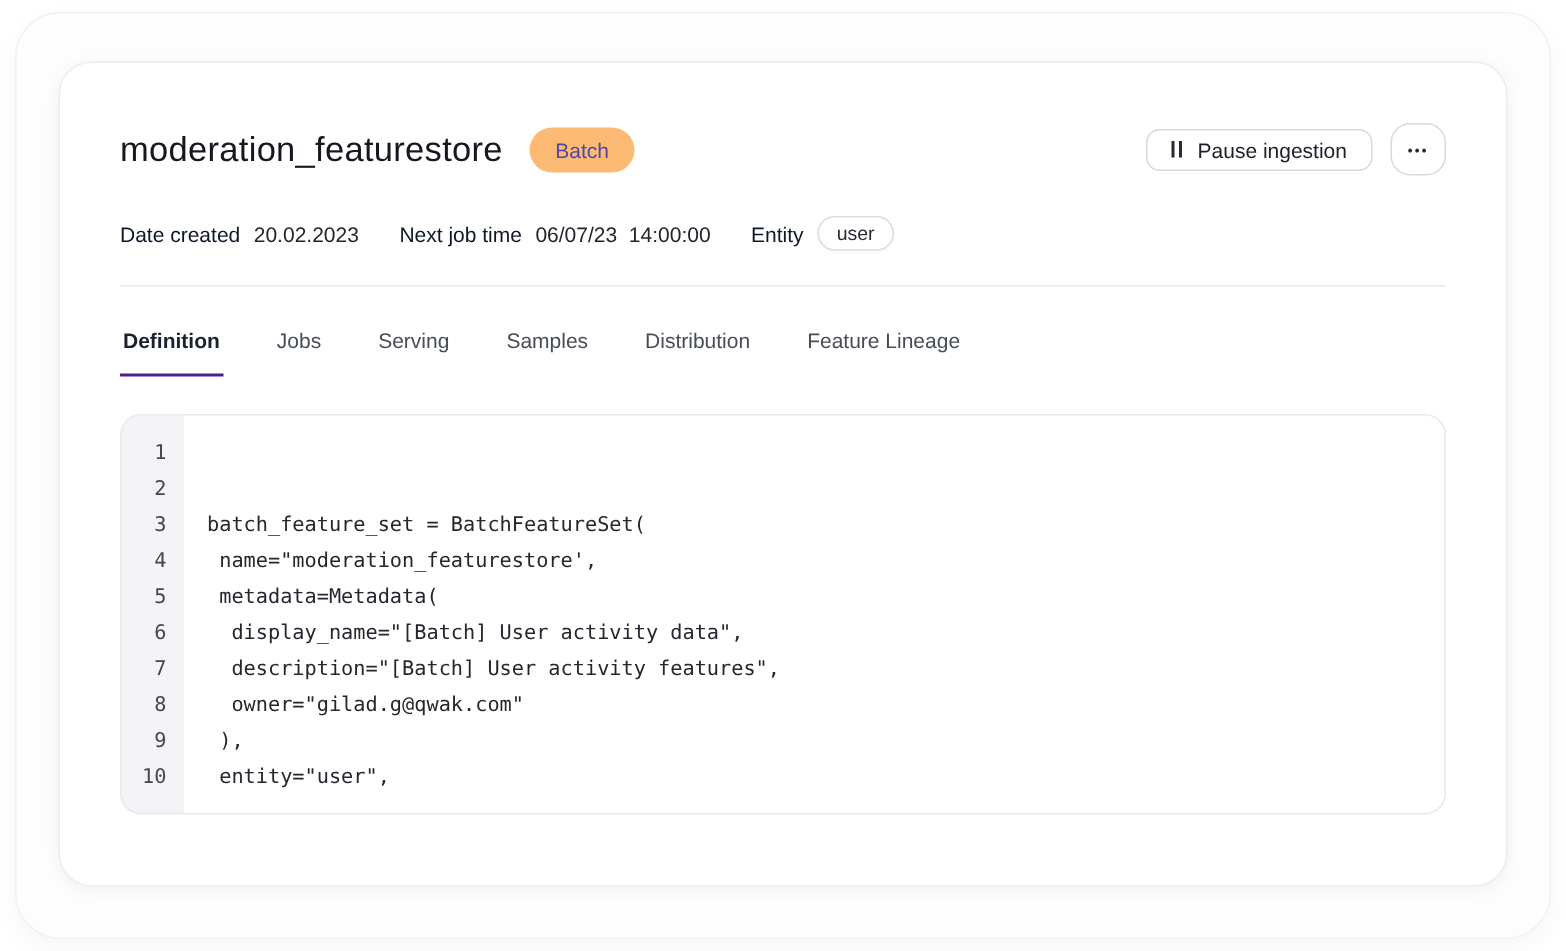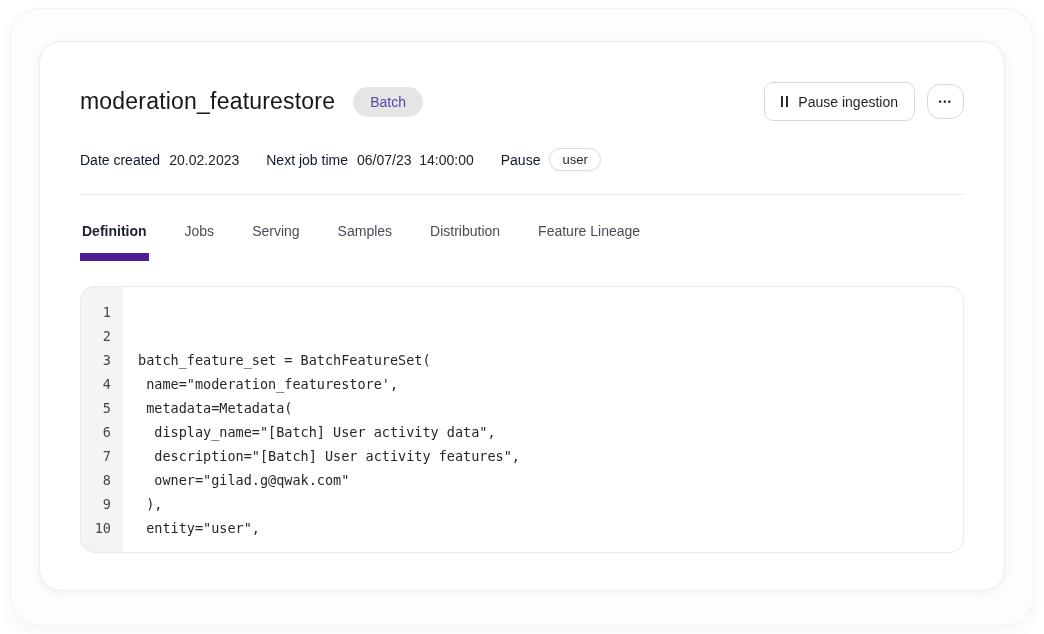--- a/index.html
+++ b/index.html
@@ -32,28 +32,28 @@
     margin-top: 40px;
     display: flex; align-items: center; justify-content: space-between;
   }
   .title-wrap { display: flex; align-items: center; gap: 18px; }
   h1.title {
     margin: 0;
     font-size: 23px; font-weight: 400; color: #17171f;
     letter-spacing: 0.2px;
   }
   .badge {
-    background: #e5e5e5; color: #5147a6;
+    background: #fdba74; color: #5147a6;
     font-size: 14px; font-weight: 500;
     padding: 7px 17px; border-radius: 19px;
   }
   .actions { display: flex; align-items: center; gap: 12px; }
   .pause-btn {
     display: flex; align-items: center; gap: 10px;
-    height: 39px; padding: 13px 16px;
+    height: 28px; padding: 13px 16px;
     background: #fff; border: 1px solid #d8d8e0; border-radius: 9px;
     font-family: inherit; font-size: 14px; font-weight: 500; color: #1f1f28;
     cursor: pointer;
   }
   .pause-icon {
     display: inline-block; width: 7px; height: 11px;
     border-left: 2px solid #2a2a33; border-right: 2px solid #2a2a33;
   }
   .more-btn {
     width: 37px; height: 35px;
@@ -79,21 +79,21 @@
     background: #fff; box-shadow: 0 1px 2px rgba(0,0,0,0.05);
   }
   .divider { margin-top: 23px; border: none; border-top: 1px solid #e9e9ee; }
   .tabs { display: flex; gap: 34px; }
   .tab {
     padding: 20px 2px 14px 2px;
     font-size: 14px; color: #474c58; cursor: pointer;
   }
   .tab.active {
     color: #1b2130; font-weight: 600;
-    border-bottom: 8px solid #4c1d95;
+    border-bottom: 2px solid #4c1d95;
   }
   .code {
     margin-top: 25px;
     border: 1px solid #e8e8ee; border-radius: 14px;
     overflow: hidden;
     font-family: "DejaVu Sans Mono", monospace;
     font-size: 13.5px; line-height: 24px;
     background: linear-gradient(to right, #f4f4f7 0, #f4f4f7 42px, #ffffff 42px);
     padding: 13px 0 12px 0;
   }
@@ -130,21 +130,21 @@
     <div class="meta-row">
       <div class="meta-item">
         <span class="meta-label">Date created</span>
         <span class="meta-value">20.02.2023</span>
       </div>
       <div class="meta-item">
         <span class="meta-label">Next job time</span>
         <span class="meta-value">06/07/23  14:00:00</span>
       </div>
       <div class="meta-item">
-        <span class="meta-label">Pause</span>
+        <span class="meta-label">Entity</span>
         <span class="entity-pill">user</span>
       </div>
     </div>
 
     <hr class="divider">
 
     <nav class="tabs">
       <div class="tab active">Definition</div>
       <div class="tab">Jobs</div>
       <div class="tab">Serving</div>

